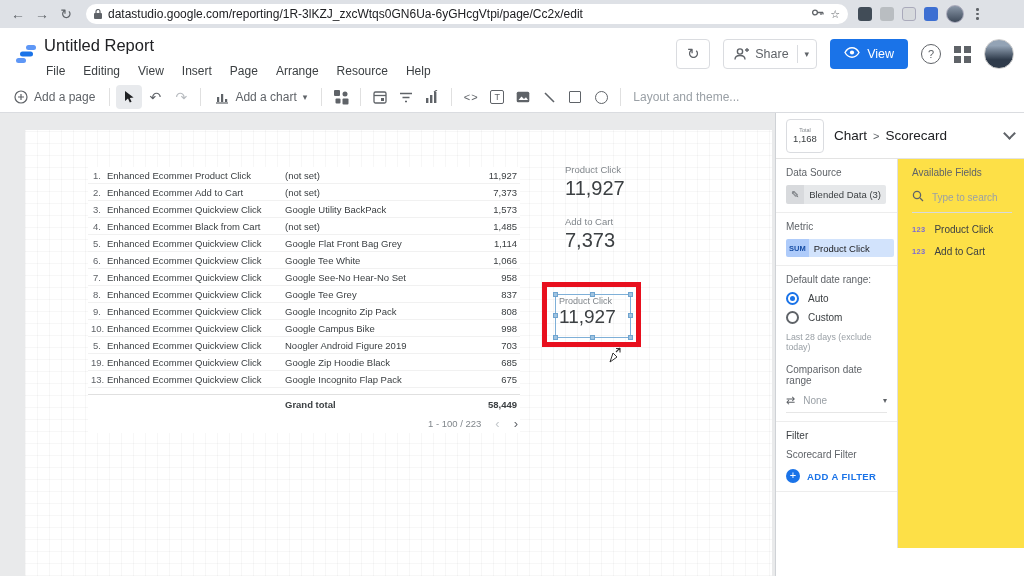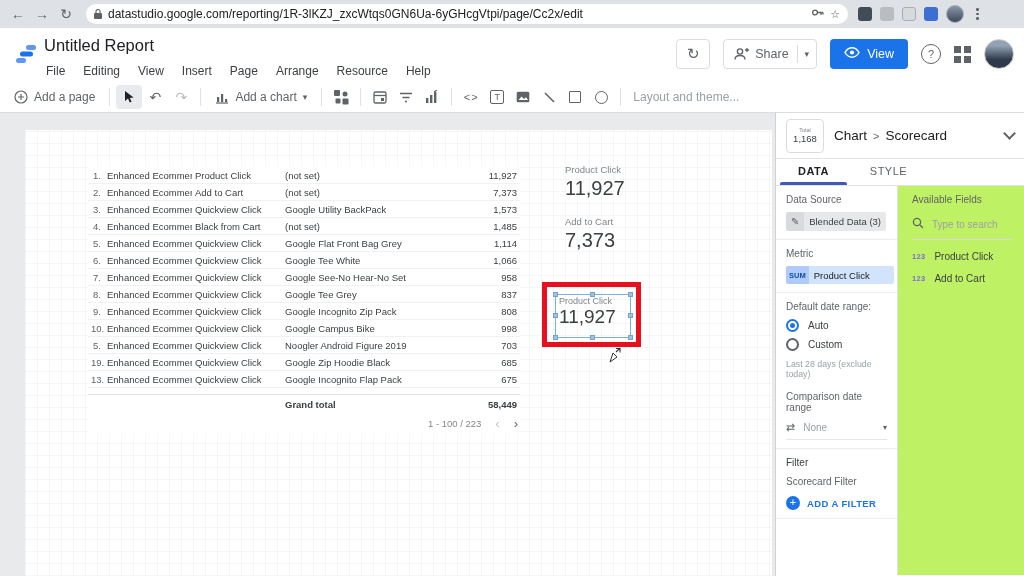--- a/index.html
+++ b/index.html
@@ -114,21 +114,21 @@
   .radio-lbl { font-size:10px; color:#3c4043; }
   .hint { font-size:8.8px; color:#9aa0a6; margin:8px 0 2px; }
   .cmp-row { display:flex; align-items:center; gap:8px; margin-top:8px; border-bottom:1px solid #e6e6e6; padding-bottom:5px; cursor:pointer; }
   .cmp-row .ic { color:#5f6368; font-size:11px; }
   .cmp-row .val { font-size:10px; color:#9aa0a6; flex:1; }
   .cmp-row .car { font-size:8px; color:#5f6368; }
   .flt-title { font-size:10px; color:#3c4043; margin-bottom:8px; }
   .addflt { display:flex; align-items:center; gap:7px; margin-top:9px; cursor:pointer; }
   .addflt .plus { width:14px; height:14px; border-radius:50%; background:#1a73e8; color:#fff; font-size:11px; line-height:13px; text-align:center; }
   .addflt .t { font-size:9.5px; font-weight:bold; letter-spacing:.4px; color:#1a73e8; }
-  .fieldcol { flex:1; background:#bef264; padding:8px 0 7px 14px; }
+  .fieldcol { flex:1; background:#fde047; padding:8px 0 7px 14px; }
   .fields-title { font-size:10px; color:#5f6368; margin-bottom:10px; }
   .srch { display:flex; align-items:center; gap:8px; border-bottom:1px solid #d7dadd; padding-bottom:6px; margin-right:12px; }
   .srch input { border:none; outline:none; background:transparent; font-size:10px; color:#3c4043; width:80px; font-family:"Liberation Sans",sans-serif; }
   .srch input::placeholder { color:#9aa0a6; }
   .frow { display:flex; align-items:center; gap:9px; margin-top:11px; cursor:pointer; }
   .frow .ftype { font-size:7.5px; font-weight:bold; color:#7b6bd6; letter-spacing:.3px; }
   .frow .fname { font-size:10px; color:#3c4043; }
 </style>
 </head>
 <body>
@@ -464,24 +464,20 @@
         <span class="t1">Total</span>
         <span class="t2">1,168</span>
       </div>
       <div class="crumb">
         <span>Chart</span>
         <span class="gt">&gt;</span>
         <span>Scorecard</span>
       </div>
       <span class="pnl-chev"></span>
     </div>
-    <div class="tabs">
-      <div class="tab active">DATA</div>
-      <div class="tab">STYLE</div>
-    </div>
     <div class="pnl-body">
       <div class="propcol">
         <div class="sect">
           <div class="sect-lbl">Data Source</div>
           <div class="chip-row">
             <span class="chip-ico">✎</span>
             <span class="chip-txt">Blended Data (3)</span>
           </div>
         </div>
         <div class="sect">

